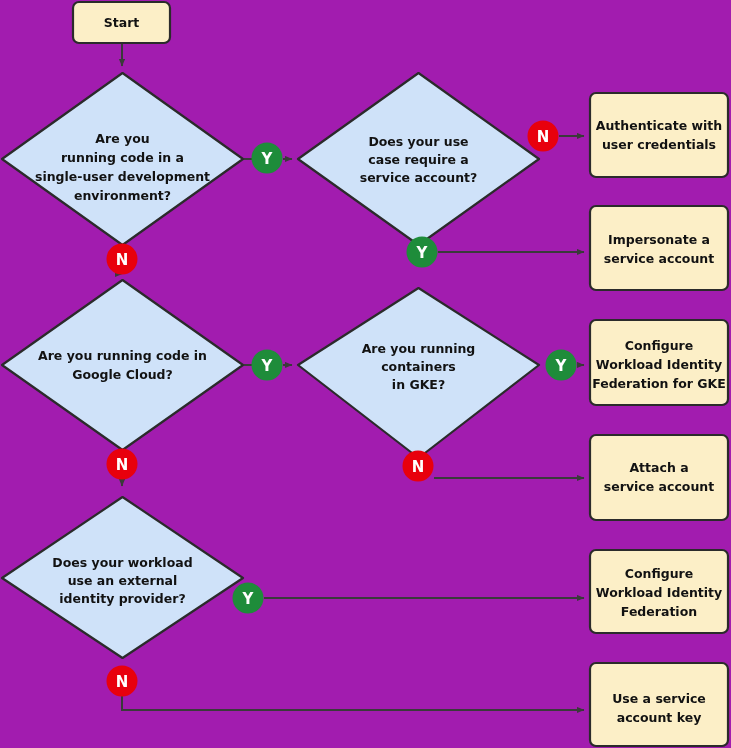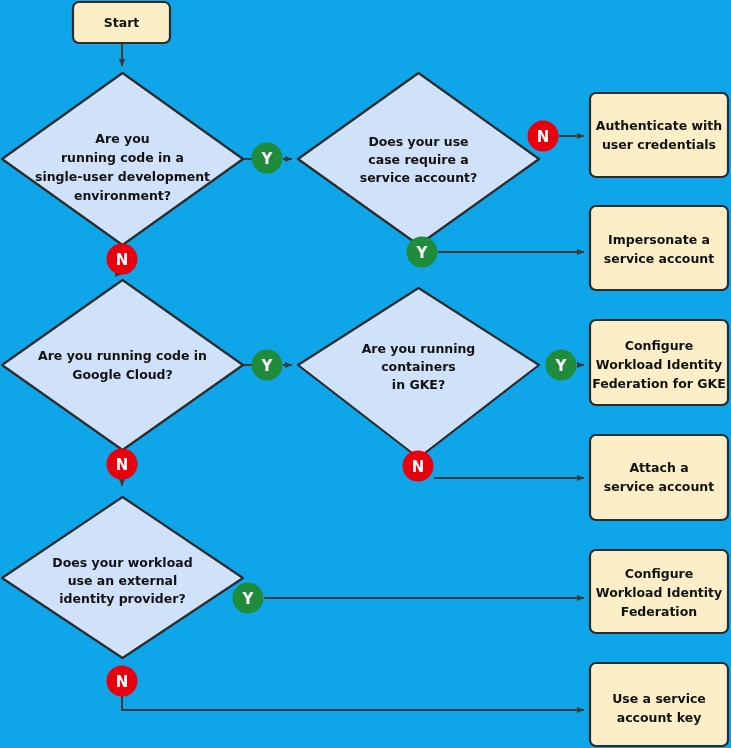--- a/index.html
+++ b/index.html
@@ -4,21 +4,21 @@
 <style>
   html, body {
     margin: 0;
     padding: 0;
     background: #ffffff;
   }
   #flow-root {
     position: relative;
     width: 731px;
     height: 748px;
-    background: #0ea5e9;
+    background: #a21caf;
     font-family: "DejaVu Sans", "Liberation Sans", sans-serif;
     overflow: hidden;
   }
   svg#flow-svg {
     position: absolute;
     top: 0; left: 0;
     width: 731px;
     height: 748px;
     display: block;
   }

